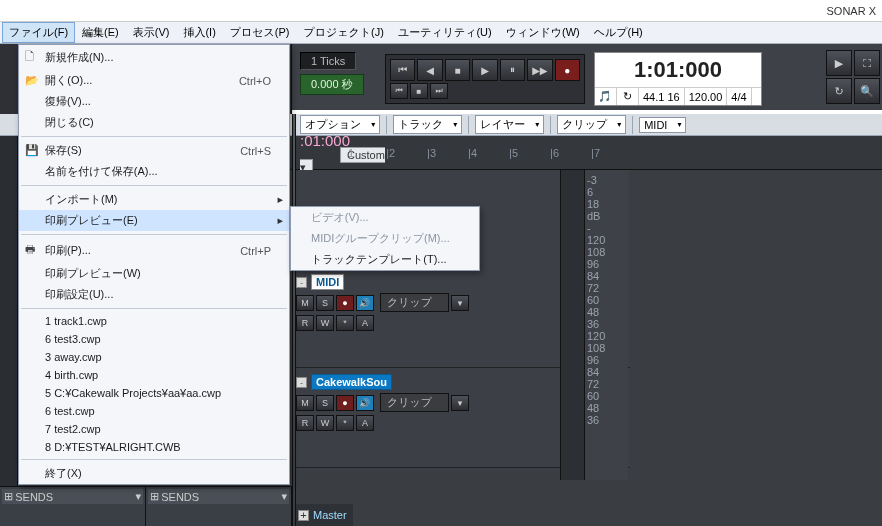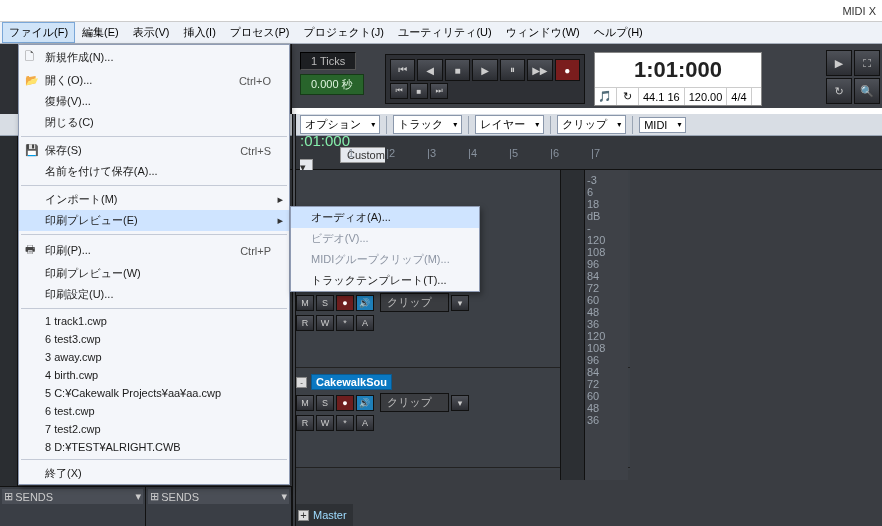--- a/index.html
+++ b/index.html
@@ -1,21 +1,21 @@
 <!DOCTYPE html>
 <html><head>
 <meta charset="utf-8">
 <style>
 *{box-sizing:border-box;margin:0;padding:0;font-family:"Segoe UI","Meiryo",sans-serif;font-size:11px;user-select:none}
 body{width:882px;height:526px;background:#3a3d42;overflow:hidden;position:relative}
 .titlebar{height:22px;background:#fff;border-bottom:1px solid #ccc;display:flex;justify-content:flex-end;align-items:center;padding:0 6px;font-size:12px;color:#333}
 .menubar{height:22px;background:#eef2f8;border-bottom:1px solid #a8b0bc;display:flex;align-items:center;padding:0 2px}
 .menubar .mi{padding:17px 7px;cursor:default}
 .menubar .mi.active{background:#d0e4f8;border:1px solid #7aa7d8;padding:2px 6px}
-.toolbar{height:70px;background:#3e4147;border-bottom:6px solid #ffffff;position:relative}
+.toolbar{height:70px;background:#3e4147;border-bottom:4px solid #ffffff;position:relative}
 .tb-left{position:absolute;left:0;top:0;width:292px;height:70px;background:#2e3035;border-right:1px solid #111}
 .tb-counter{position:absolute;left:300px;top:8px}
 .tb-counter .ticks{background:#1d1f22;color:#bbb;padding:2px 10px;border:1px inset #000;margin-bottom:4px;display:inline-block}
 .tb-counter .secs{background:#28642b;color:#dff5df;padding:2px 10px;border:1px solid #163a17;display:inline-block}
 .transport{position:absolute;left:385px;top:10px;width:200px;height:50px;background:#2e3035;border:1px solid #111;padding:4px}
 .transport .row{display:flex;gap:2px;margin-bottom:2px}
 .transport button{width:30px;height:22px;background:linear-gradient(#4e5158,#2c2e33);border:1px solid #111;color:#ccc;font-size:10px}
 .transport .row2 button{width:18px;height:16px;font-size:8px}
 .bigtime{position:absolute;left:594px;top:8px;width:168px;height:54px;background:#fff;border:1px solid #888;display:flex;flex-direction:column}
 .bigtime .main{flex:1;display:flex;align-items:center;justify-content:center;font-size:22px;font-weight:bold;color:#222}
@@ -23,21 +23,21 @@
 .bigtime .foot>div{border-right:1px solid #ccc;display:flex;align-items:center;justify-content:center;padding:0 4px}
 .right-tools{position:absolute;right:2px;top:6px;display:flex;flex-direction:column;gap:2px}
 .rtrow{display:flex;gap:2px}
 .rtrow button{width:26px;height:26px;background:linear-gradient(#4e5158,#2c2e33);border:1px solid #111;color:#ccc}
 .subbar{height:22px;background:#d8dde4;border-bottom:1px solid #9aa5b4;display:flex;align-items:center;padding-left:300px;gap:2px}
 .subbar .dd{background:#fff;border:1px solid #8a97ab;padding:1px 4px;display:flex;align-items:center;gap:4px}
 .subbar .dd::after{content:"▾";margin-left:6px;font-size:8px}
 .subbar .sep{width:1px;height:18px;background:#9aa5b4;margin:0 4px}
 .tracks-header{height:34px;background:#34373c;border-bottom:1px solid #111;display:flex;align-items:center;color:#ddd}
 .tracks-header .tracks-mid{width:338px;padding-left:300px}
-.tracks-header .time-disp{color:#86efac;font-size:15px}
+.tracks-header .time-disp{color:#f9a8d4;font-size:15px}
 .tracks-header .custom{background:#e6e9ee;border:1px solid #999;padding:1px 6px;margin-left:40px;color:#333}
 .tracks-header .custom::after{content:" ▾"}
 .tracks-header .ruler{flex:1;display:flex;align-items:center;padding-left:10px;color:#88929e;font-size:9px;gap:32px}
 .track-area{display:flex;height:300px}
 .track-content{flex:1;position:relative}
 .track-row{border-bottom:1px solid #222;padding:2px}
 .track-title{display:flex;align-items:center;gap:4px}
 .track-title .exp{width:11px;height:11px;background:#ddd;border:1px solid #888;display:flex;align-items:center;justify-content:center;font-size:8px;color:#333}
 .track-title .name{background:#fff;border:1px solid #888;padding:1px 4px;color:#0b5a8f;font-weight:bold}
 .track-title .nameCk{background:#0a78c2;border:1px solid #0a5a8f;padding:1px 4px;color:#fff;font-weight:bold}
@@ -74,21 +74,21 @@
 .submenu .row.dim{color:#8c94a2}
 .left-toolrail{position:absolute;left:0;top:136px;width:18px;height:360px;background:#2a2d31;border-right:1px solid #111}
 .meter-col{position:absolute;left:560px;top:170px;width:24px;height:310px;background:#2c2f33;border-left:1px solid #111}
 .scale-col{position:absolute;left:584px;top:170px;width:44px;height:310px;background:#3e4147;border-left:1px solid #111;color:#9aa3ad;font-size:8px;padding-top:4px}
 .scale-col div{padding:0 2px;line-height:12px}
 </style>
 </head>
 <body>
 
 <div class="titlebar">
-  <span>MIDI X</span>
+  <span>SONAR X</span>
 </div>
 
 <div class="menubar" id="menubar">
     <span class="mi active">ファイル(F)</span>
     <span class="mi">編集(E)</span>
     <span class="mi">表示(V)</span>
     <span class="mi">挿入(I)</span>
     <span class="mi">プロセス(P)</span>
     <span class="mi">プロジェクト(J)</span>
     <span class="mi">ユーティリティ(U)</span>
@@ -375,17 +375,16 @@
     </div>
     <hr>
     <div class="row">
       <span class="ico"></span>
       <span class="lbl">終了(X)</span>
       <span class="acc"></span>
     </div>
   </div>
 
 <div class="submenu" id="exportMenu">
-    <div class="row sel">オーディオ(A)...</div>
     <div class="row dim">ビデオ(V)...</div>
     <div class="row dim">MIDIグループクリップ(M)...</div>
     <div class="row">トラックテンプレート(T)...</div>
   </div>
 
 </body></html>

